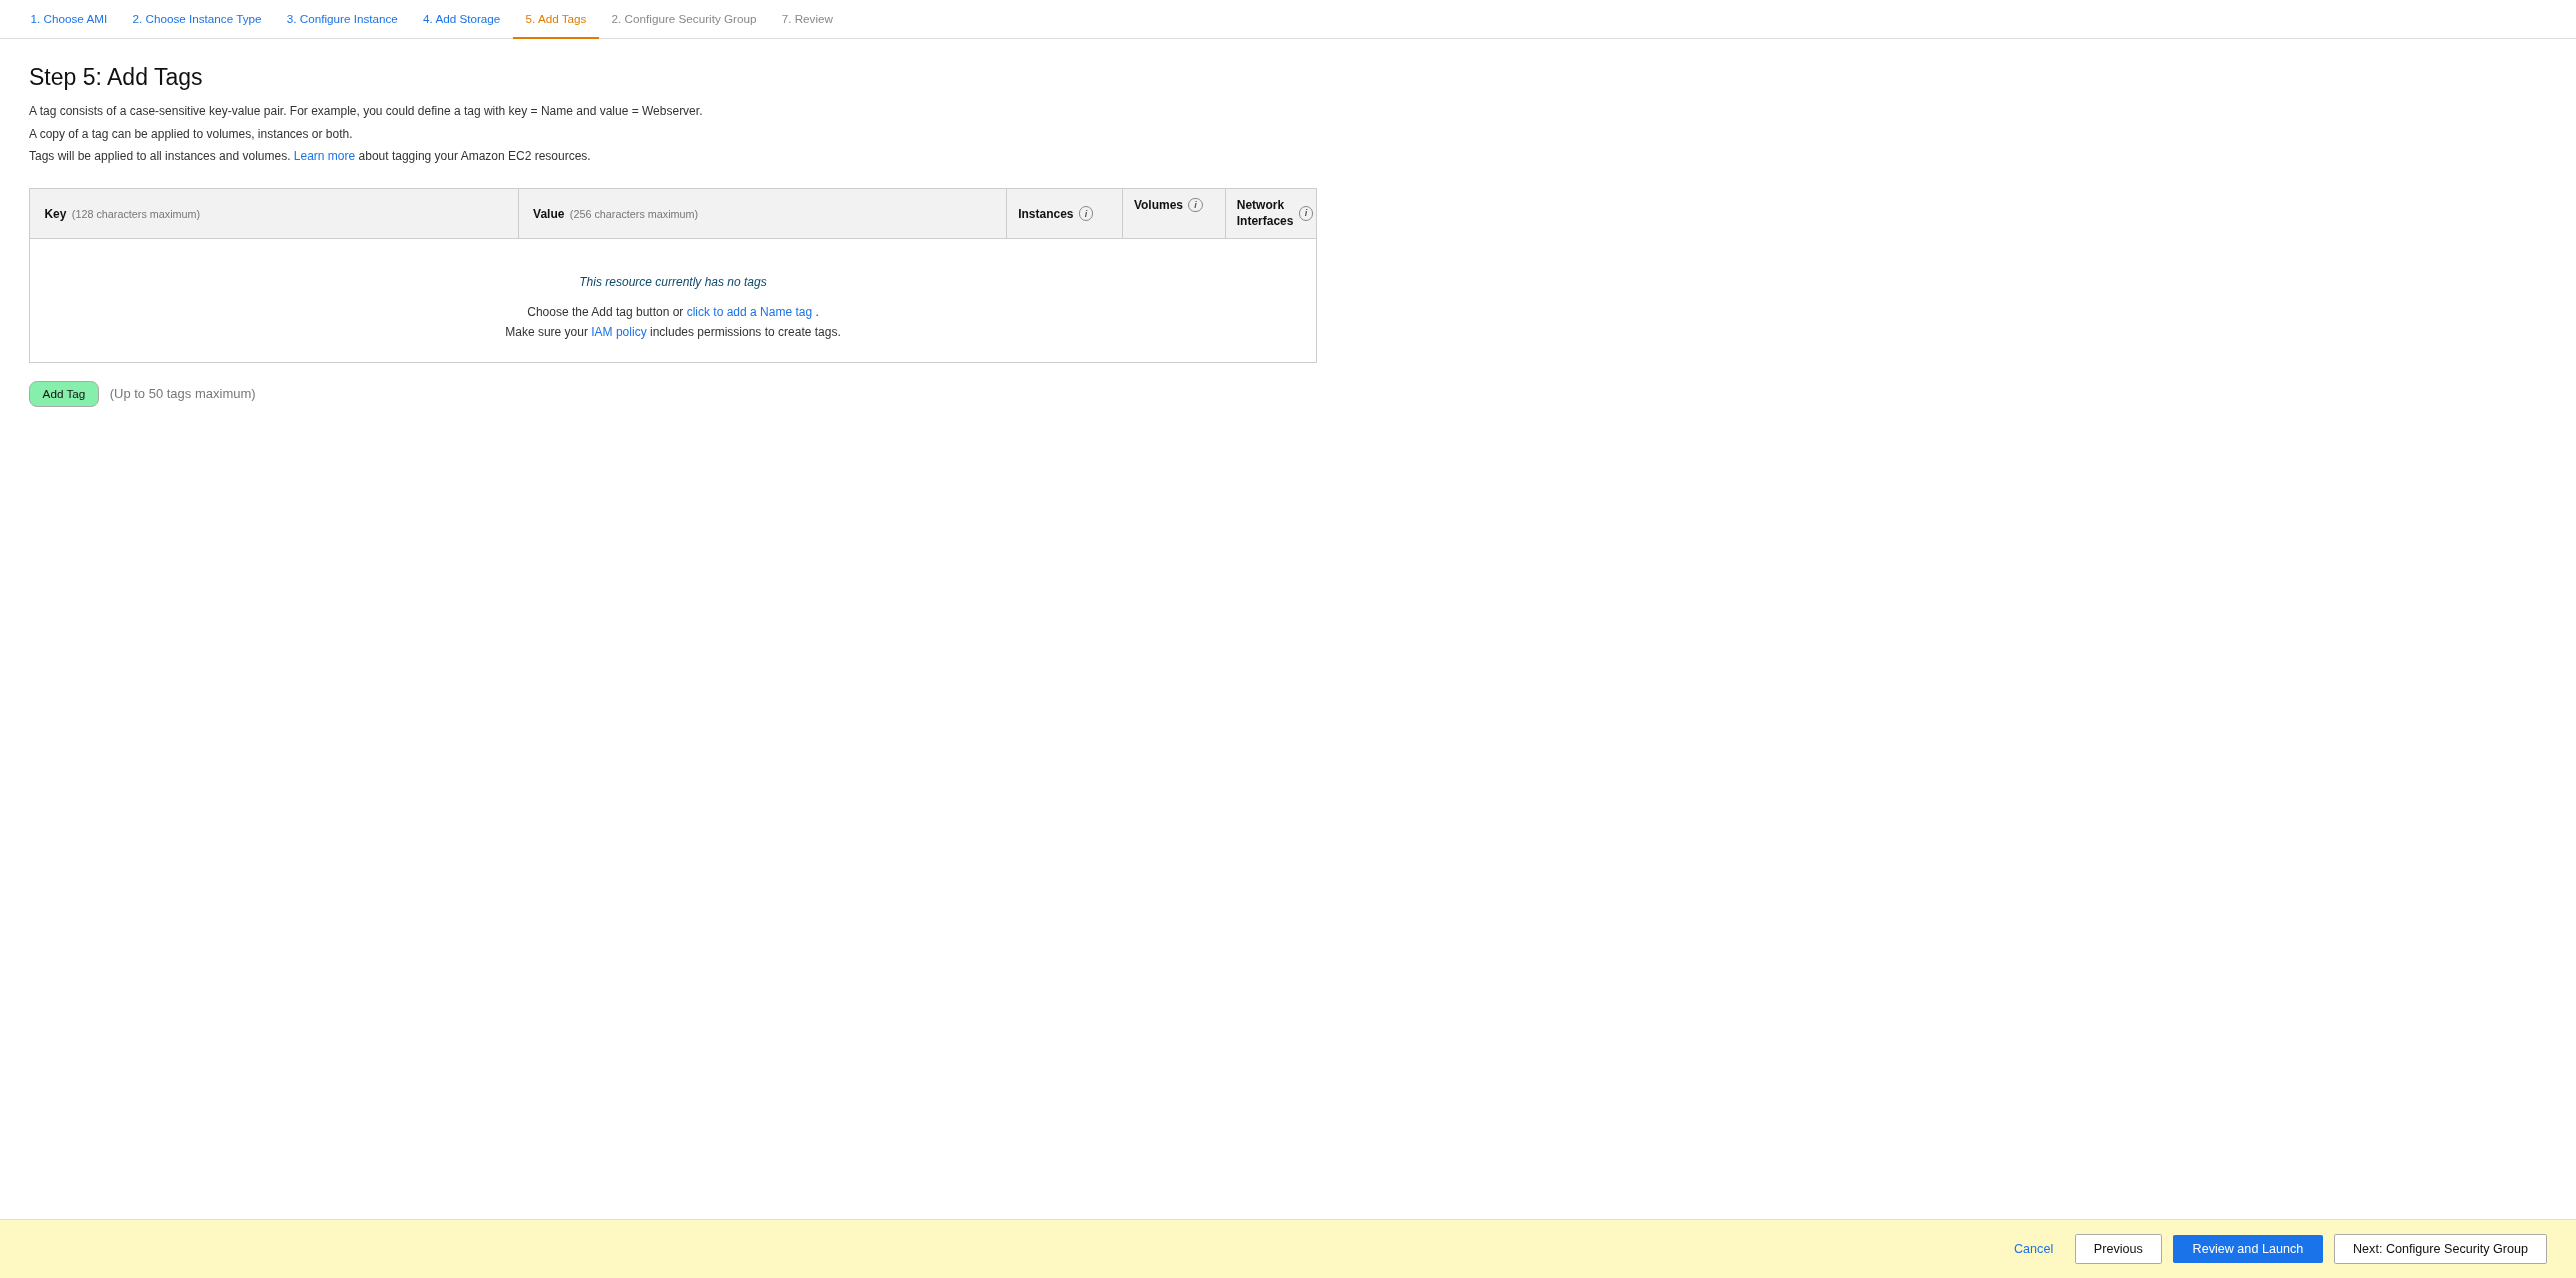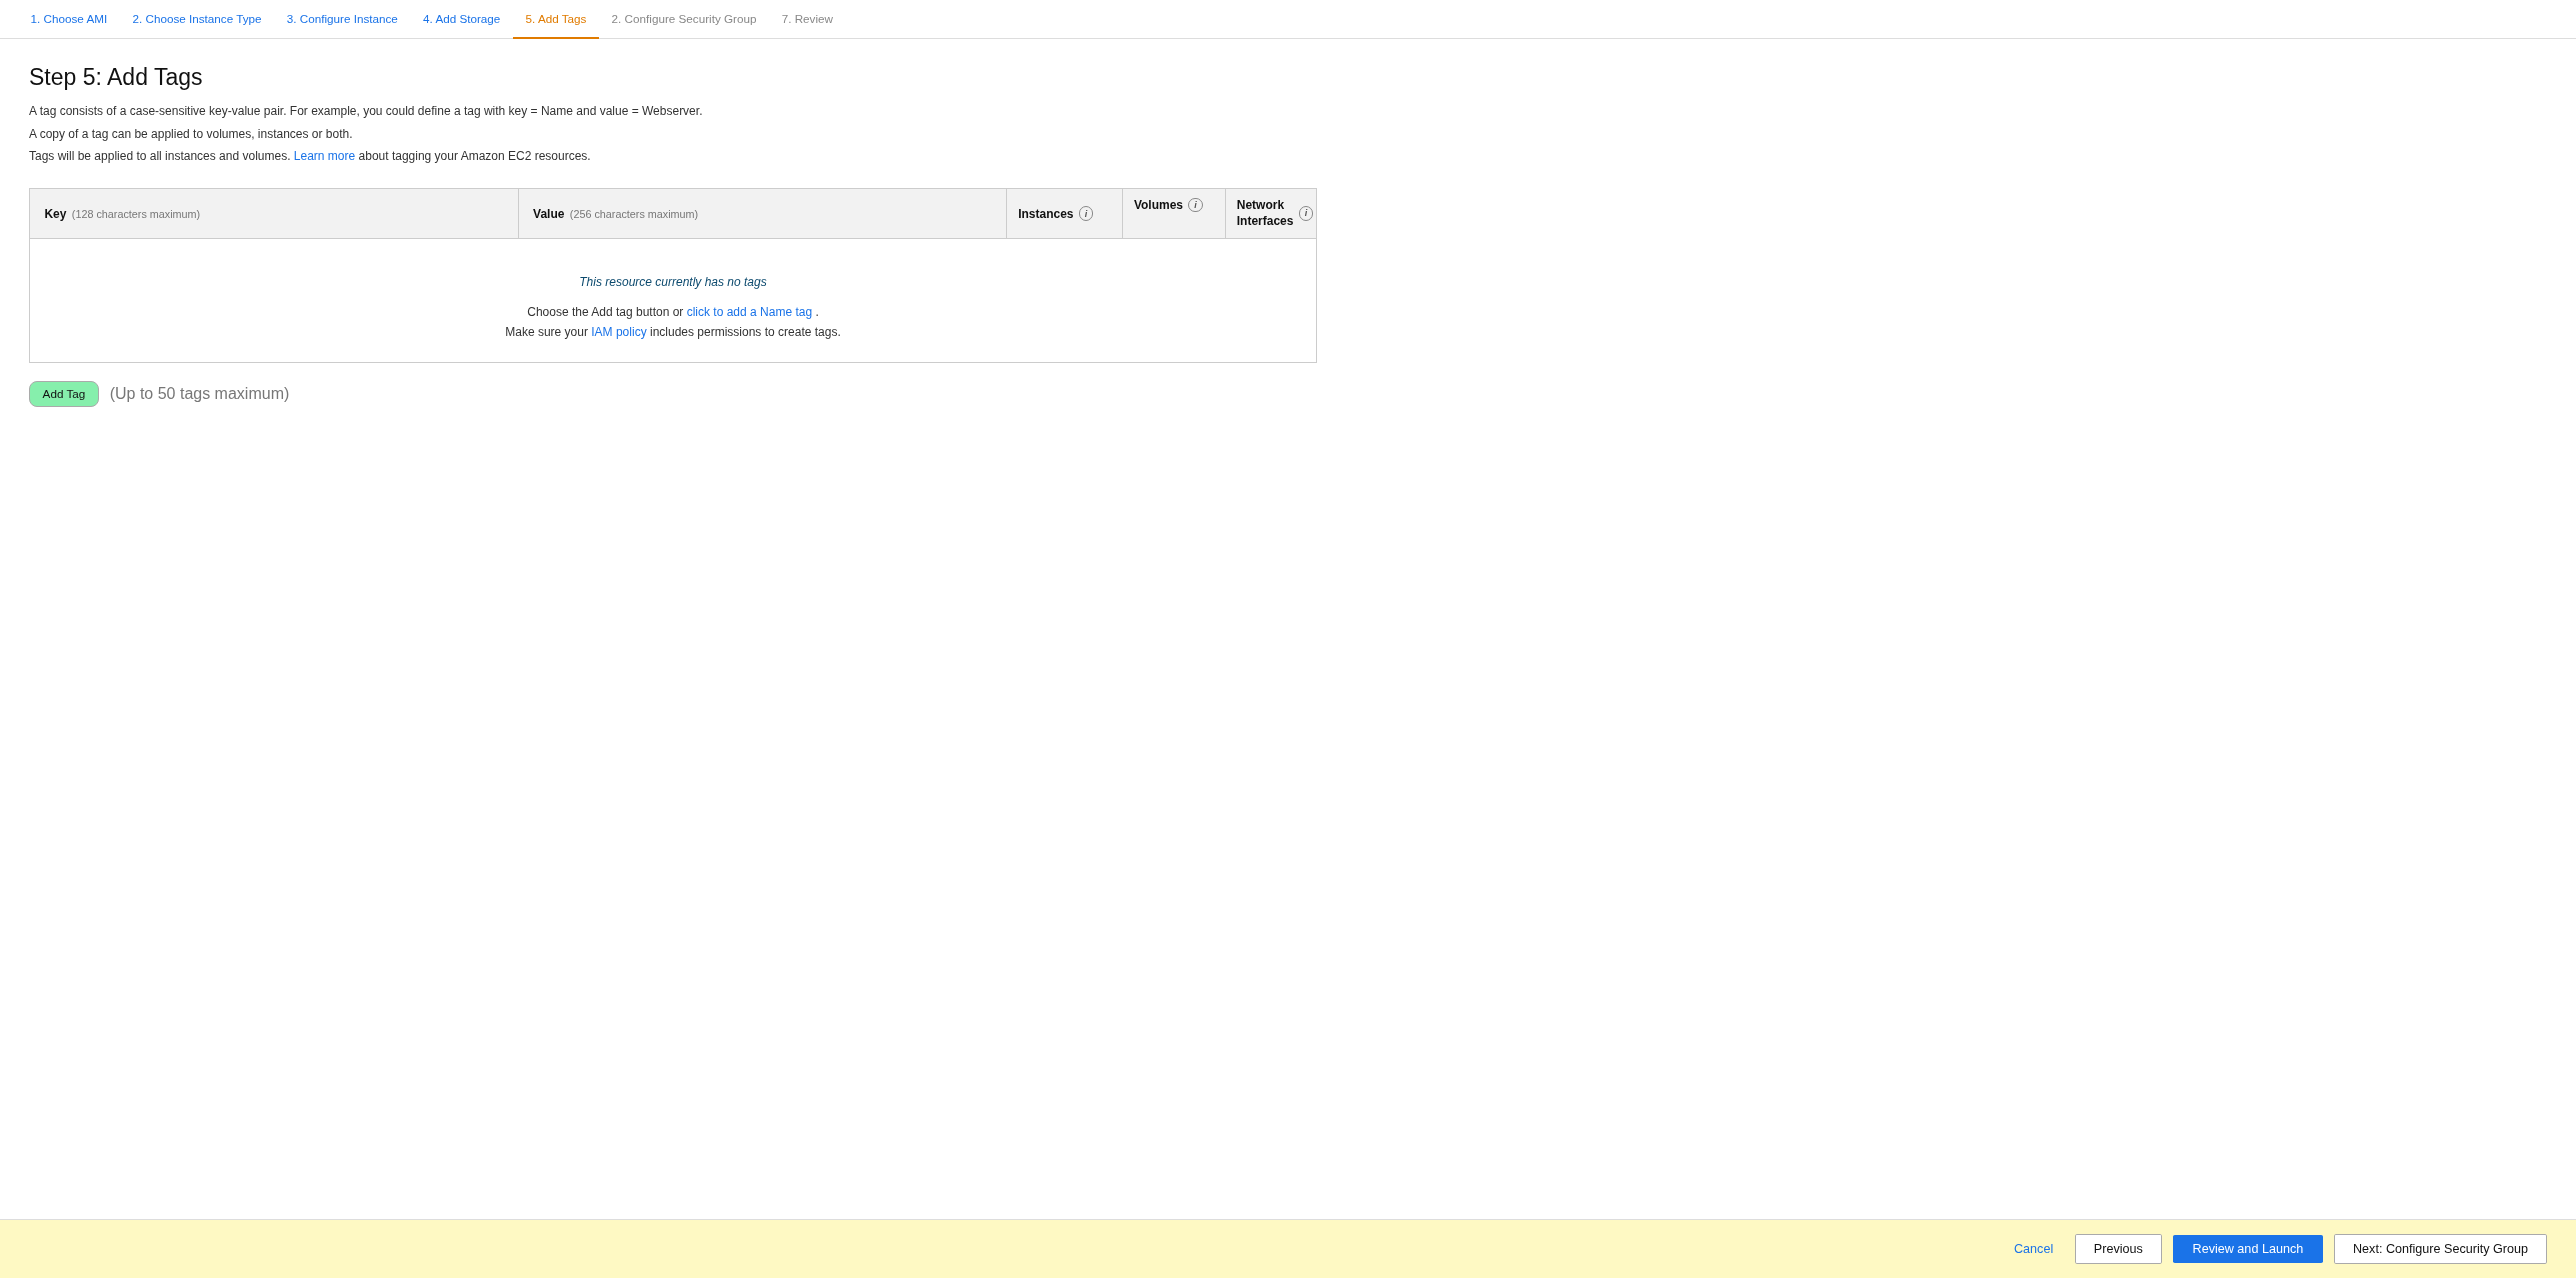--- a/index.html
+++ b/index.html
@@ -200,21 +200,21 @@
       padding: 5.4px 12.6px;
       background: #86efac;
       border: 0.9px solid #aaa;
       border-radius: 8px;
       font-size: 11.7px;
       cursor: pointer;
       color: #111;
     }
 
     .add-tag-hint {
-      font-size: 16px;
+      font-size: 13px;
       color: #777;
     }
 
     
     .footer {
       position: fixed;
       bottom: 0;
       left: 0;
       right: 0;
       background: #fef9c3;

